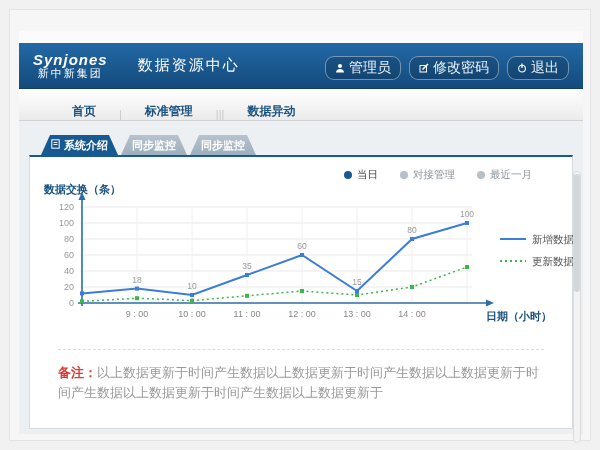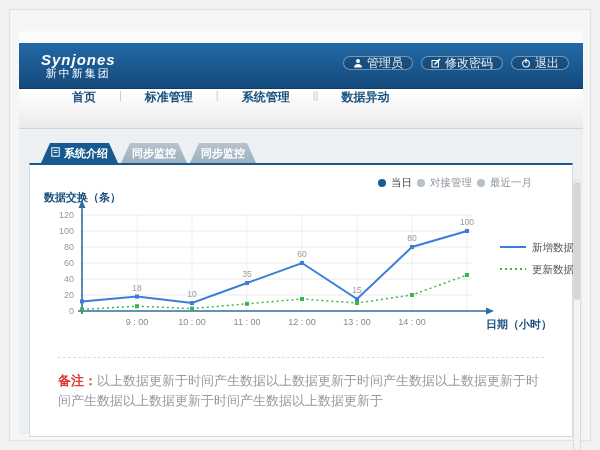--- a/index.html
+++ b/index.html
@@ -10,48 +10,48 @@
     position:relative; overflow:hidden;
   }
   .frame { position:absolute; left:9px; top:9px; right:9px; bottom:9px;
     background:#f6f6f6; border:1px solid #e2e2e2; }
   .page { position:absolute; left:9px; top:21px; width:564px; height:403px; background:#edf0f3; }
   .page-top-strip { height:12px; background:#fbfbfb; }
 
   
   .header { height:46px; background:linear-gradient(#2269a6,#144a7c);
     display:flex; align-items:center; position:relative; border-bottom:1px solid #0f3c64; }
-  .logo { margin-left:22px; color:#fff; text-align:center; line-height:1.05; }
+  .logo { margin-left:14px; color:#fff; text-align:center; line-height:1.05; }
   .logo .l1 { font-size:15px; font-weight:bold; letter-spacing:1px; font-style:italic; }
   .logo .l2 { font-size:11px; font-weight:normal; letter-spacing:2px; }
   .page-title { color:#fff; font-size:15px; letter-spacing:2px; margin-left:16px; padding-left:14px; }
   .hdr-actions { position:absolute; right:14px; top:13px; display:flex; gap:8px; }
-  .hdr-btn { display:flex; align-items:center; gap:4px; color:#e8f1f8; font-size:12px;
+  .hdr-btn { display:flex; align-items:center; gap:4px; color:#e8f1f8; font-size:14px;
     background:rgba(0,0,0,.14); border:1px solid rgba(255,255,255,.40);
-    border-radius:9px; padding:2px 9px; cursor:pointer; height:14px; }
+    border-radius:9px; padding:2px 9px; cursor:pointer; height:24px; }
   .hdr-btn svg { display:block; }
 
   
-  .nav { height:40px; background:linear-gradient(#ffffff,#ebebeb); border-bottom:1px solid #d2d2d2;
-    display:flex; align-items:flex-start; padding-left:30px; }
+  .nav { height:32px; background:linear-gradient(#ffffff,#ebebeb); border-bottom:1px solid #d2d2d2;
+    display:flex; align-items:flex-end; padding-left:30px; }
   .nav-item { color:#19517f; font-size:12px; font-weight:bold; padding:0 23px; cursor:pointer; }
   .nav-sep { color:#c8c8c8; font-size:11px; }
 
   
   .content { position:relative; height:321px; }
   .tabs { display:flex; margin:14px 0 0 22px; gap:3px; height:20px; }
   .tab { min-width:66px; padding:0 10px; display:flex; align-items:center; justify-content:center; gap:4px;
     font-size:11px; font-weight:bold; color:#fff; cursor:pointer;
     clip-path:polygon(0 100%, 9px 0, calc(100% - 9px) 0, 100% 100%);
     background:linear-gradient(#b7c3ce,#9dafbd); }
   .tab.active { background:#175a92; }
   .panel { position:relative; margin:0 10px; height:274px; background:#fff;
     border:1px solid #d5dbe1; border-top:2px solid #175a92; }
 
-  .filters { display:flex; justify-content:flex-end; gap:5px; padding:9px 40px 0 0; height:26px; }
+  .filters { display:flex; justify-content:flex-end; gap:22px; padding:9px 40px 0 0; height:26px; }
   .radio { display:flex; align-items:center; gap:5px; font-size:10.5px; color:#8b949c; cursor:pointer; }
   .radio .dot { width:8px; height:8px; border-radius:50%; background:#b7bfc7; }
   .radio.selected { color:#444; }
   .radio.selected .dot { background:#1b5a8e; }
 
   .chart-wrap { margin:0 0 0 12px; }
 
   .note { margin:10px 28px 0 28px; border-top:1px dashed #ddd; padding-top:13px;
     font-size:13px; color:#999; line-height:1.5; }
   .note .prefix { color:#dd3b33; font-weight:bold; }
@@ -67,20 +67,21 @@
 
 <div class="frame">
 <div class="page">
   <div class="page-top-strip"></div>
 
   <div class="header">
     <div class="logo">
       <div class="l1">Synjones</div>
       <div class="l2">新中新集团</div>
     </div>
+    <div class="page-title">数据资源中心</div>
     <div class="hdr-actions">
       <div class="hdr-btn">
         <span>
           <svg width="10" height="10" viewBox="0 0 10 10">
                 <circle cx="5" cy="3" r="2" fill="#fff"></circle>
                 <path d="M1 9.5c0-2.4 1.8-3.6 4-3.6s4 1.2 4 3.6z" fill="#fff"></path>
               </svg>
         </span>
         <span>管理员</span>
       </div>
@@ -103,21 +104,20 @@
         <span>退出</span>
       </div>
     </div>
   </div>
 
   <div class="nav">
     <span class="nav-item">首页</span>
     <span class="nav-sep">|</span>
     <span class="nav-item">标准管理</span>
     <span class="nav-sep">|</span>
-    <span class="nav-item">系统管理</span>
     <span class="nav-sep">|</span>
     <span class="nav-sep">|</span>
     <span class="nav-item">数据异动</span>
   </div>
 
   <div class="content">
     <div class="tabs">
       <div class="tab active">
         <span>
           <svg width="9" height="10" viewBox="0 0 9 10">

